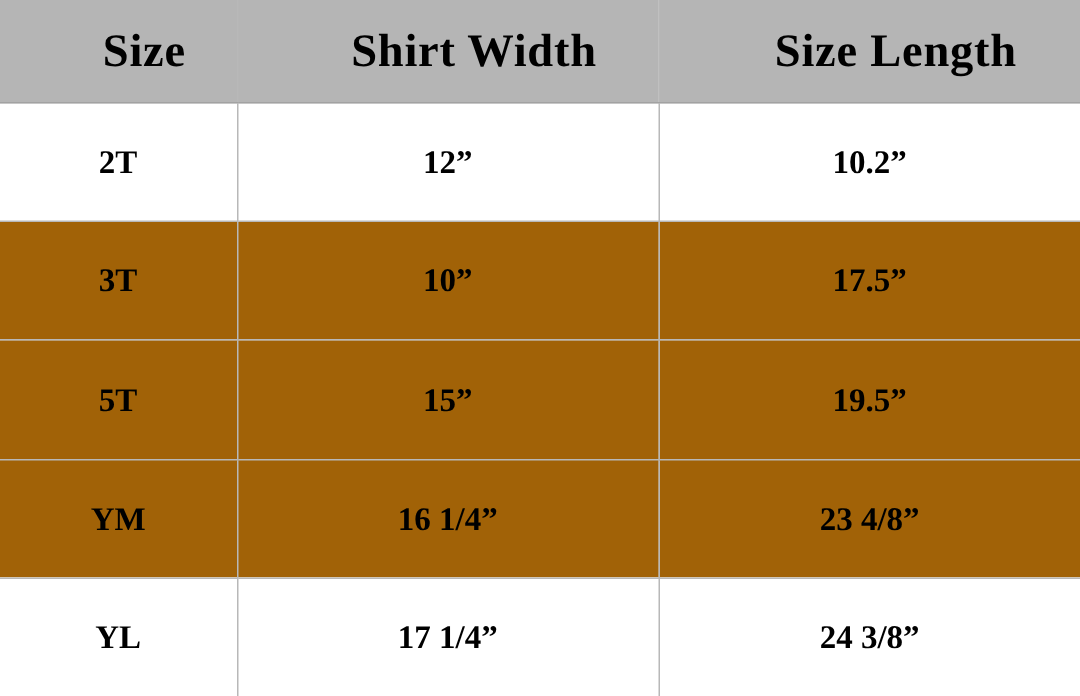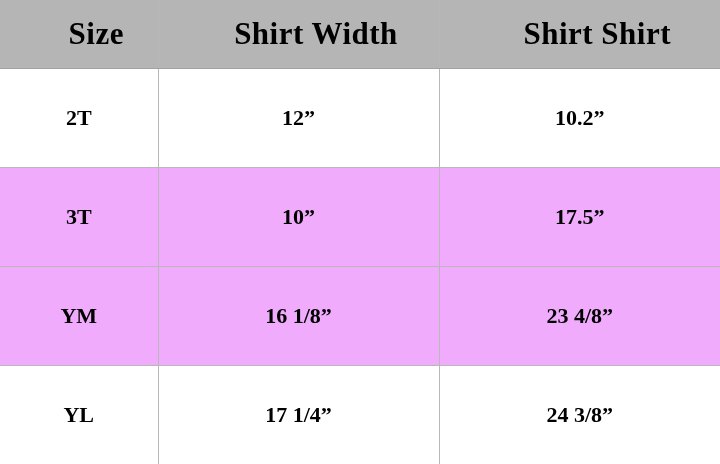--- a/index.html
+++ b/index.html
@@ -53,56 +53,61 @@
   .size-chart tbody td:last-child {
     border-right: none;
   }
   .size-chart tbody tr:last-child td {
     border-bottom: none;
   }
   .row-odd td {
     background: #ffffff;
   }
   .row-even td {
-    background: #f0abfc;
+    background: #a16207;
   }
   col.col-size { width: 158px; }
   col.col-width { width: 281px; }
   col.col-length { width: 281px; }
 </style>
 </head>
 <body>
 
 <table class="size-chart">
   <colgroup>
     <col class="col-size">
     <col class="col-width">
     <col class="col-length">
   </colgroup>
   <thead>
     <tr>
       <th>Size</th>
       <th>Shirt Width</th>
-      <th>Shirt Shirt</th>
+      <th>Size Length</th>
     </tr>
   </thead>
   <tbody>
     <tr class="row-odd">
       <td>2T</td>
       <td>12”</td>
       <td>10.2”</td>
     </tr>
     <tr class="row-even">
       <td>3T</td>
       <td>10”</td>
       <td>17.5”</td>
     </tr>
     <tr class="row-even">
+      <td>5T</td>
+      <td>15”</td>
+      <td>19.5”</td>
+    </tr>
+    <tr class="row-even">
       <td>YM</td>
-      <td>16 1/8”</td>
+      <td>16 1/4”</td>
       <td>23 4/8”</td>
     </tr>
     <tr class="row-odd">
       <td>YL</td>
       <td>17 1/4”</td>
       <td>24 3/8”</td>
     </tr>
   </tbody>
 </table>
 

